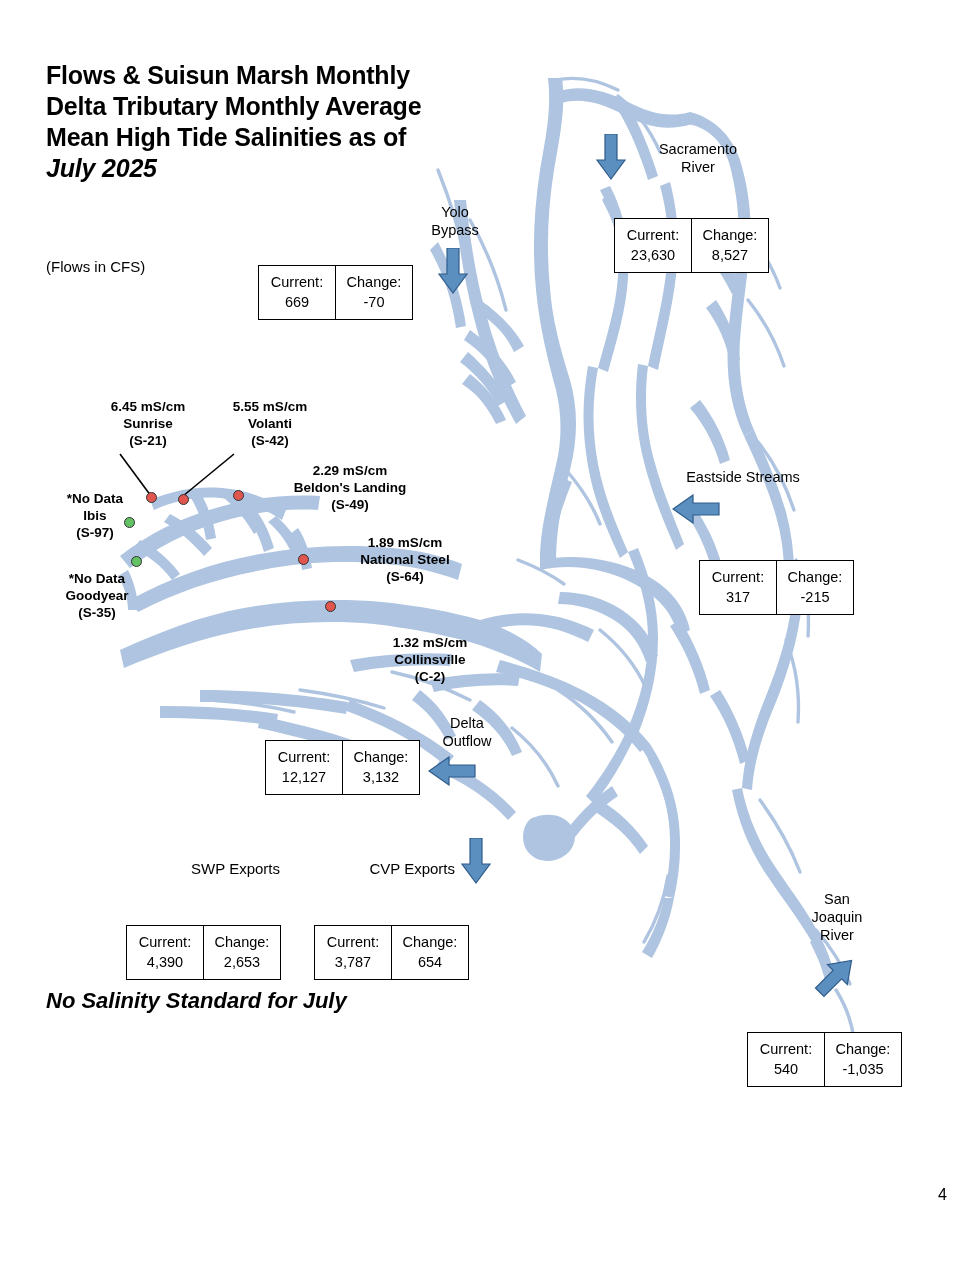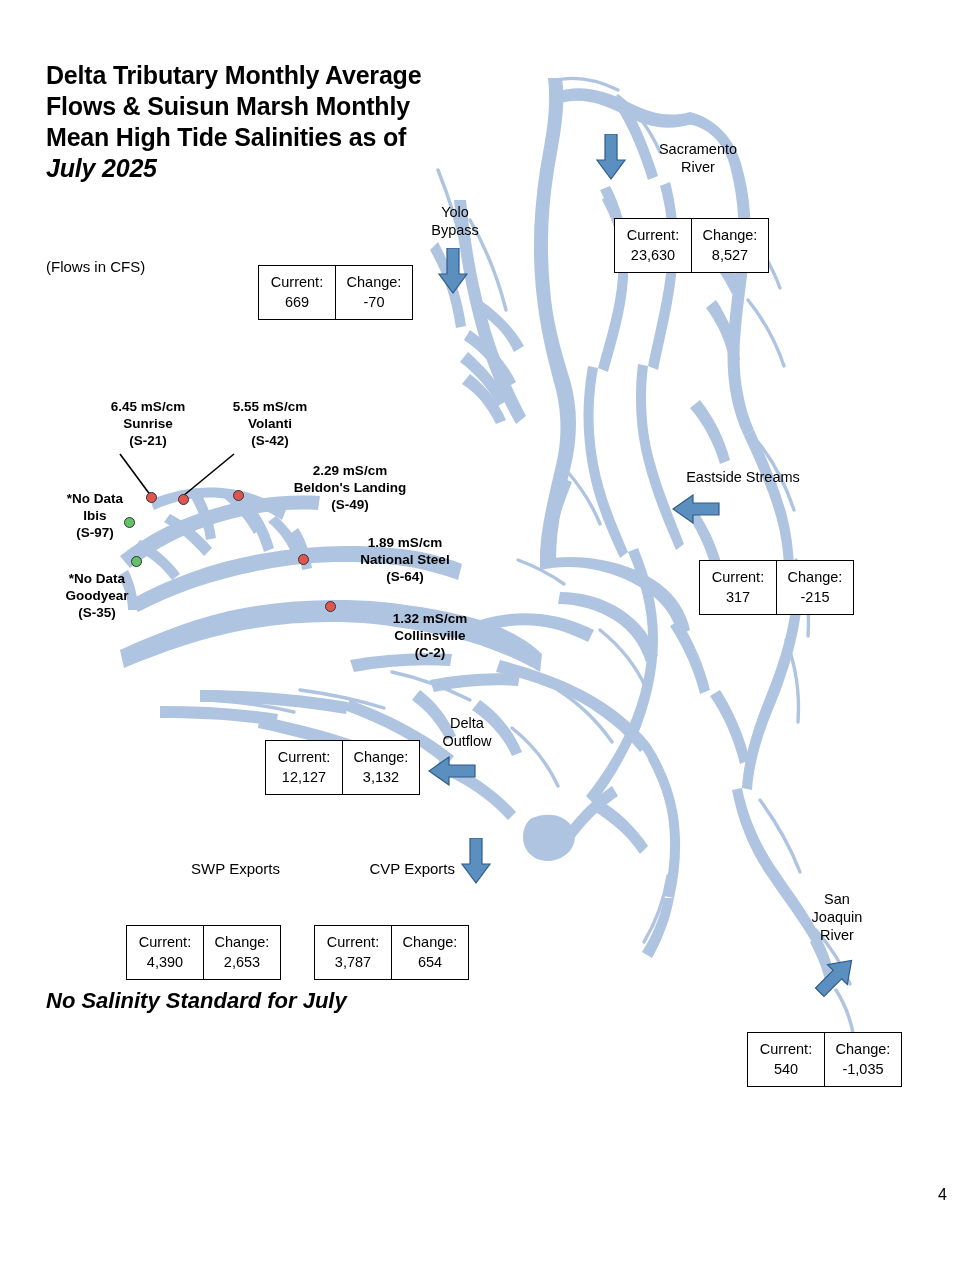--- a/index.html
+++ b/index.html
@@ -242,24 +242,24 @@
     <path d="M668,876 C664,900 656,922 644,942"></path>
     <path d="M600,630 C620,646 636,666 646,688"></path>
     <path d="M558,690 C580,704 598,722 612,742"></path>
     <path d="M512,728 C532,744 548,764 558,786"></path>
     <path d="M470,220 C486,248 498,278 506,310"></path>
     <path d="M438,170 C450,200 460,232 466,264"></path>
   </g>
 </svg>
 
 <div class="abs" id="title-block">
+  <div>Flows &amp; Suisun Marsh Monthly</div>
   <div>
     <span>Delta Tributary </span><span class="bold">Monthly Average</span>
   </div>
-  <div>Flows &amp; Suisun Marsh Monthly</div>
   <div>Mean High Tide Salinities as of</div>
   <div class="date">July 2025</div>
 </div>
 
 <div class="abs" id="flows-unit">(Flows in CFS)</div>
 
 <div class="abs" id="no-standard">No Salinity Standard for July</div>
 
 <div class="abs" id="page-number">4</div>
 
@@ -411,21 +411,21 @@
 </div>
 <div class="dot red" style="left:233px; top:490px;"></div>
 
 <div class="abs station-label" style="left:305px; top:534px; width:200px;">
   <div>1.89 mS/cm</div>
   <div>National Steel</div>
   <div>(S-64)</div>
 </div>
 <div class="dot red" style="left:298px; top:554px;"></div>
 
-<div class="abs station-label" style="left:330px; top:610px; width:200px;">
+<div class="abs station-label" style="left:330px; top:634px; width:200px;">
   <div>1.32 mS/cm</div>
   <div>Collinsville</div>
   <div>(C-2)</div>
 </div>
 <div class="dot red" style="left:325px; top:601px;"></div>
 
 <div class="abs station-label" style="left:40px; top:490px; width:110px; text-align:center;">
   <div>*No Data</div>
   <div>Ibis</div>
   <div>(S-97)</div>

